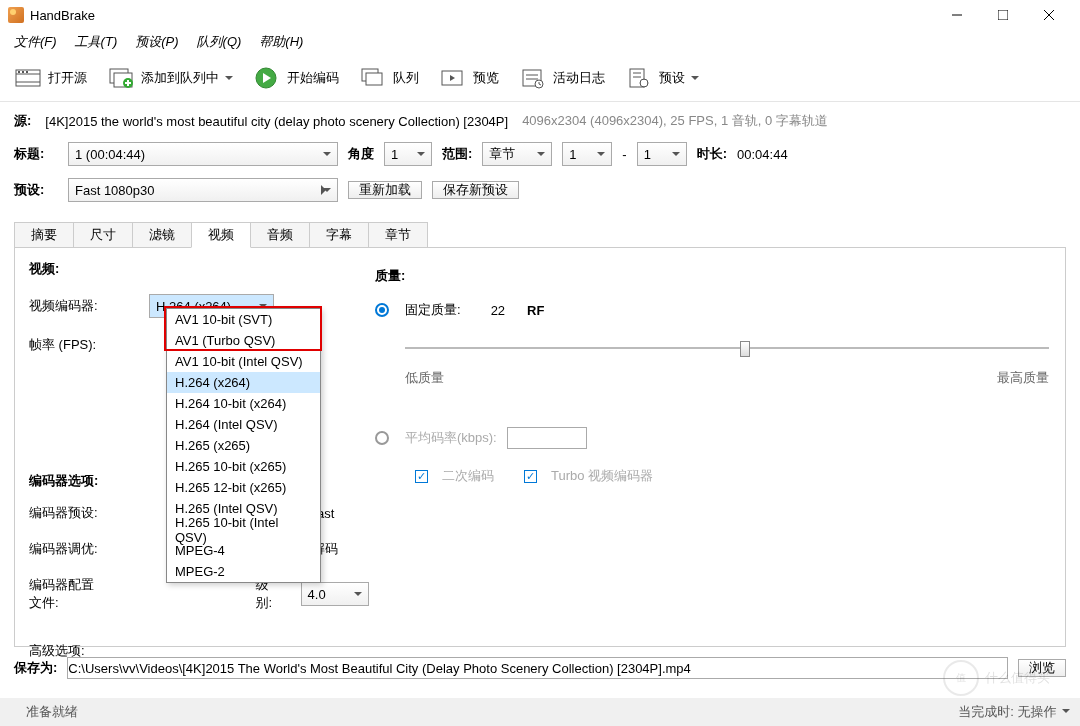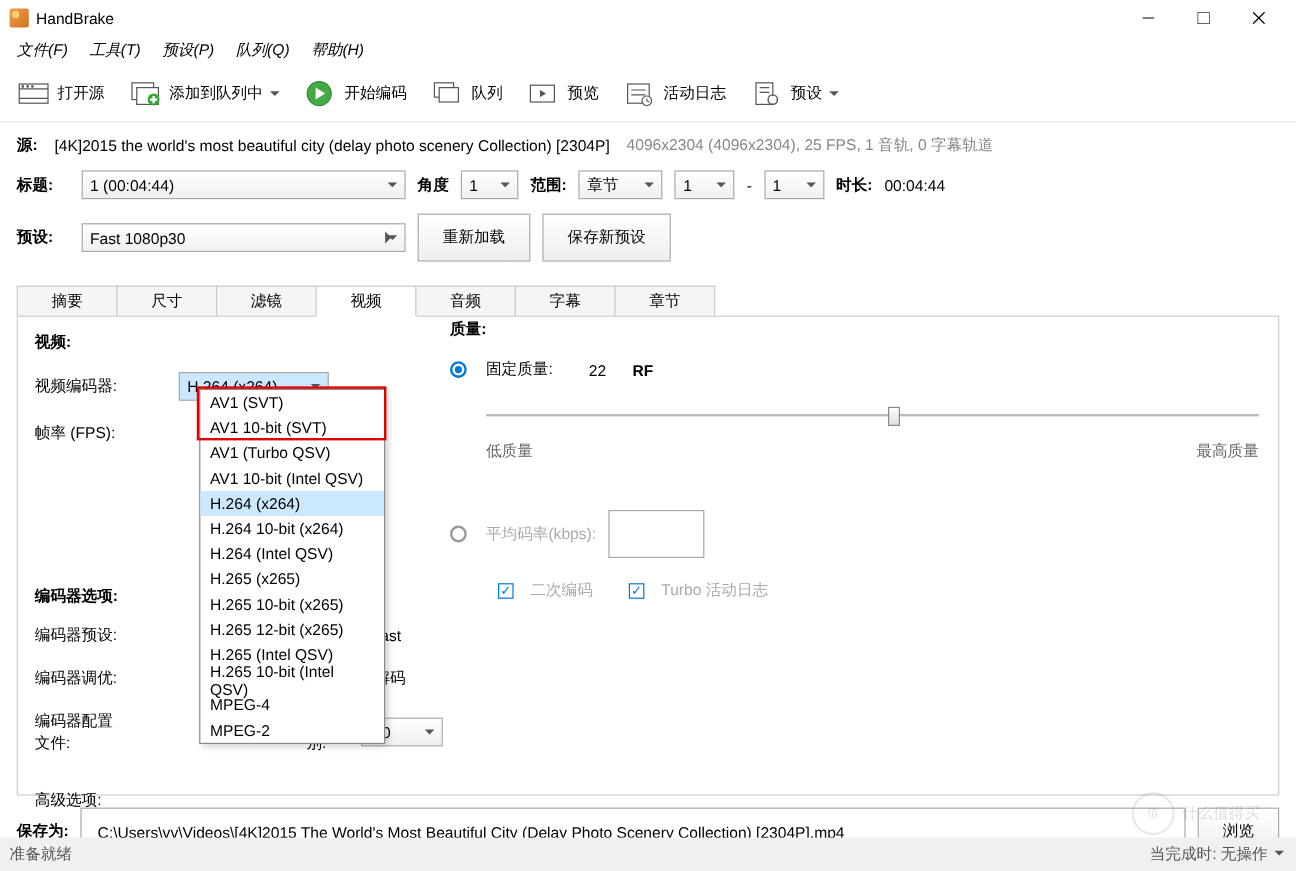--- a/index.html
+++ b/index.html
@@ -14,49 +14,49 @@
 .menubar { height: 24px; display: flex; align-items: center; padding: 0 6px; gap: 2px; font-style: italic; }
 .menubar span { padding: 2px 8px; }
 .toolbar { height: 48px; display: flex; align-items: center; padding: 0 6px; gap: 4px; border-bottom: 1px solid #e5e5e5; }
 .tbtn { display: flex; align-items: center; gap: 6px; padding: 4px 8px; height: 38px; }
 .tbtn .ico { width: 28px; height: 24px; display: flex; align-items: center; justify-content: center; }
 .tbtn .ico svg { width: 26px; height: 22px; }
 .srcrow { padding: 10px 14px 6px; display: flex; align-items: center; gap: 14px; }
 .srcrow .meta { color: #888; }
 .ctrlrow { padding: 6px 14px; display: flex; align-items: center; gap: 10px; }
 .lbl { font-weight: bold; }
-select, input[type=text] { border: 1px solid #aaa; background: #fff; height: 40px; padding: 0 13px; }
+select, input[type=text] { border: 1px solid #aaa; background: #fff; height: 22px; padding: 0 0; }
 .combo { position: relative; display: inline-flex; align-items: center; border: 1px solid #aaa; background: linear-gradient(#fff, #f0f0f0); height: 24px; padding: 0 20px 0 6px; }
 .combo:after { content: ""; position: absolute; right: 6px; top: 50%; margin-top: -2px; border: 4px solid transparent; border-top-color: #555; }
-.btn { border: 1px solid #aaa; background: linear-gradient(#fff, #eee); height: 40px; padding: 0 20px; display: inline-flex; align-items: center; }
+.btn { border: 1px solid #aaa; background: linear-gradient(#fff, #eee); height: 18px; padding: 0 10px; display: inline-flex; align-items: center; }
 .tabs { display: flex; margin: 14px 0 0 14px; }
-.tab { border: 1px solid #ccc; border-bottom: none; padding: 3px 28px; background: #f5f5f5; margin-right: -1px; }
+.tab { border: 1px solid #ccc; border-bottom: none; padding: 3px 16px; background: #f5f5f5; margin-right: -1px; }
 .tab.active { background: #fff; position: relative; z-index: 2; border-bottom: 1px solid #fff; margin-bottom: -1px; }
 .panel { border: 1px solid #ccc; margin: 0 14px; padding: 12px 14px 20px; position: relative; height: 400px; }
 .col { position: absolute; }
 .col.left { left: 14px; top: 12px; width: 340px; }
-.col.right { left: 360px; top: 1px; right: 14px; }
+.col.right { left: 360px; top: 19px; right: 14px; }
 .frow { display: flex; align-items: center; margin-bottom: 18px; gap: 10px; }
 .flabel { width: 110px; }
 .dropdown { position: absolute; left: 137px; top: 48px; width: 155px; background: #fff; border: 1px solid #888; box-shadow: 2px 2px 6px rgba(0,0,0,.2); z-index: 10; }
 .dropdown .opt { padding: 2px 8px; height: 21px; display: flex; align-items: center; }
 .dropdown .opt.hl { background: #cce8ff; }
 .redbox { position: absolute; border: 2px solid #e00000; pointer-events: none; z-index: 11; }
 .radio { width: 14px; height: 14px; border: 2px solid #0078d7; border-radius: 50%; display: inline-block; position: relative; margin-right: 6px; vertical-align: middle; }
 .radio.on:after { content: ""; position: absolute; left: 2px; top: 2px; width: 6px; height: 6px; background: #0078d7; border-radius: 50%; }
 .radio.off { border-color: #999; }
 .chk { width: 13px; height: 13px; border: 1px solid #0078d7; display: inline-flex; align-items: center; justify-content: center; margin-right: 4px; vertical-align: middle; color: #0078d7; font-size: 11px; }
 .slider { position: relative; height: 24px; margin: 8px 0; }
 .slider .track { position: absolute; left: 0; right: 0; top: 10px; height: 2px; background: #bbb; }
 .slider .thumb { position: absolute; left: 52%; top: 4px; width: 10px; height: 16px; background: linear-gradient(#fff,#ddd); border: 1px solid #888; }
 .sliderlabels { display: flex; justify-content: space-between; color: #666; font-size: 12px; gap: 12px; }
 .muted { color: #aaa; }
 .saverow { display: flex; align-items: center; gap: 10px; padding: 10px 14px; }
 .saverow input { flex: 1; }
-.status { position: absolute; bottom: 0; left: 0; right: 0; height: 28px; background: #f0f0f0; display: flex; align-items: center; padding: 0 10px 0 8px; color: #555; justify-content: space-between; }
+.status { position: absolute; bottom: 0; left: 0; right: 0; height: 28px; background: #f0f0f0; display: flex; align-items: center; padding: 0 10px 0 26px; color: #555; justify-content: space-between; }
 .watermark { position: absolute; right: 30px; bottom: 30px; opacity: .12; font-size: 18px; pointer-events: none; display: flex; align-items: center; gap: 6px; }
 .watermark .c { width: 36px; height: 36px; border: 2px solid #555; border-radius: 50%; display: flex; align-items: center; justify-content: center; font-size: 10px; text-align: center; }
 </style>
 </head>
 <body>
 
 <div class="titlebar">
   <span class="icon"></span>
   <span class="title">HandBrake</span>
   <div class="winbtns">
@@ -246,21 +246,20 @@
         <span style="margin-left:150px">速解码</span>
       </div>
     <div class="frow"><span class="flabel">编码器配置文件:</span><span style="margin-left:150px">级别:</span>&nbsp;&nbsp;<span class="combo" style="width:95px">
           <span>4.0</span>
         </span></div>
     <div class="frow" style="margin-top:30px">
         <span class="flabel">高级选项:</span>
       </div>
 
     <div class="dropdown">
-      <div class="opt">AV1 (SVT)</div>
       <div class="opt">AV1 10-bit (SVT)</div>
       <div class="opt">AV1 (Turbo QSV)</div>
       <div class="opt">AV1 10-bit (Intel QSV)</div>
       <div class="opt hl">H.264 (x264)</div>
       <div class="opt">H.264 10-bit (x264)</div>
       <div class="opt">H.264 (Intel QSV)</div>
       <div class="opt">H.265 (x265)</div>
       <div class="opt">H.265 10-bit (x265)</div>
       <div class="opt">H.265 12-bit (x265)</div>
       <div class="opt">H.265 (Intel QSV)</div>
@@ -290,21 +289,21 @@
     <div class="frow" style="margin-top:40px">
       <span class="radio off"></span>
       <span class="muted">平均码率(kbps):</span>
       <input type="text" style="width: 80px;">
     </div>
     <div class="frow" style="margin-left:40px">
       <span class="chk">✓</span>
       <span class="muted">二次编码</span>
       <span style="width:10px"></span>
       <span class="chk">✓</span>
-      <span class="muted">Turbo 活动日志</span>
+      <span class="muted">Turbo 视频编码器</span>
     </div>
   </div>
 </div>
 
 <div class="saverow">
   <span class="lbl">保存为:</span>
   <input type="text" value="C:\Users\vv\Videos\[4K]2015 The World's Most Beautiful City (Delay Photo Scenery Collection) [2304P].mp4" style="">
   <span class="btn">
       <span>浏览</span>
     </span>

